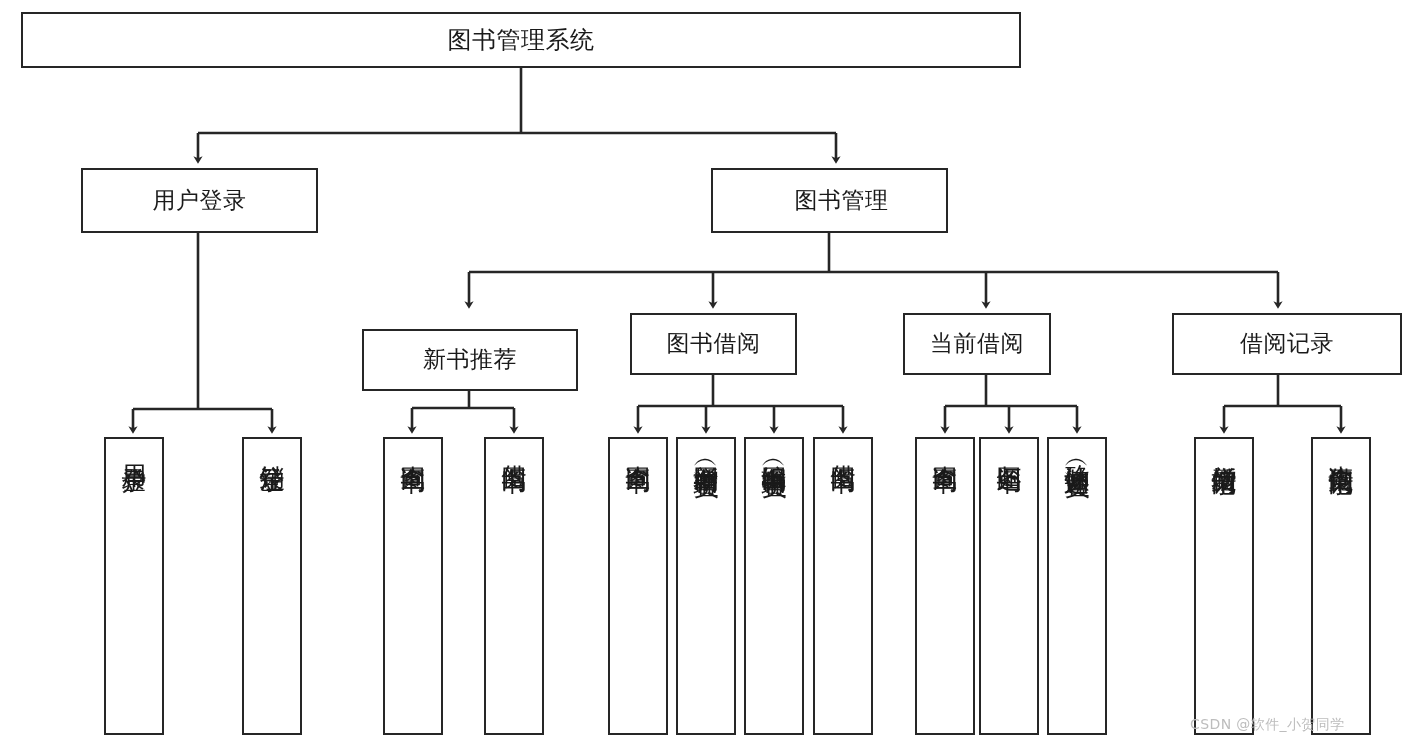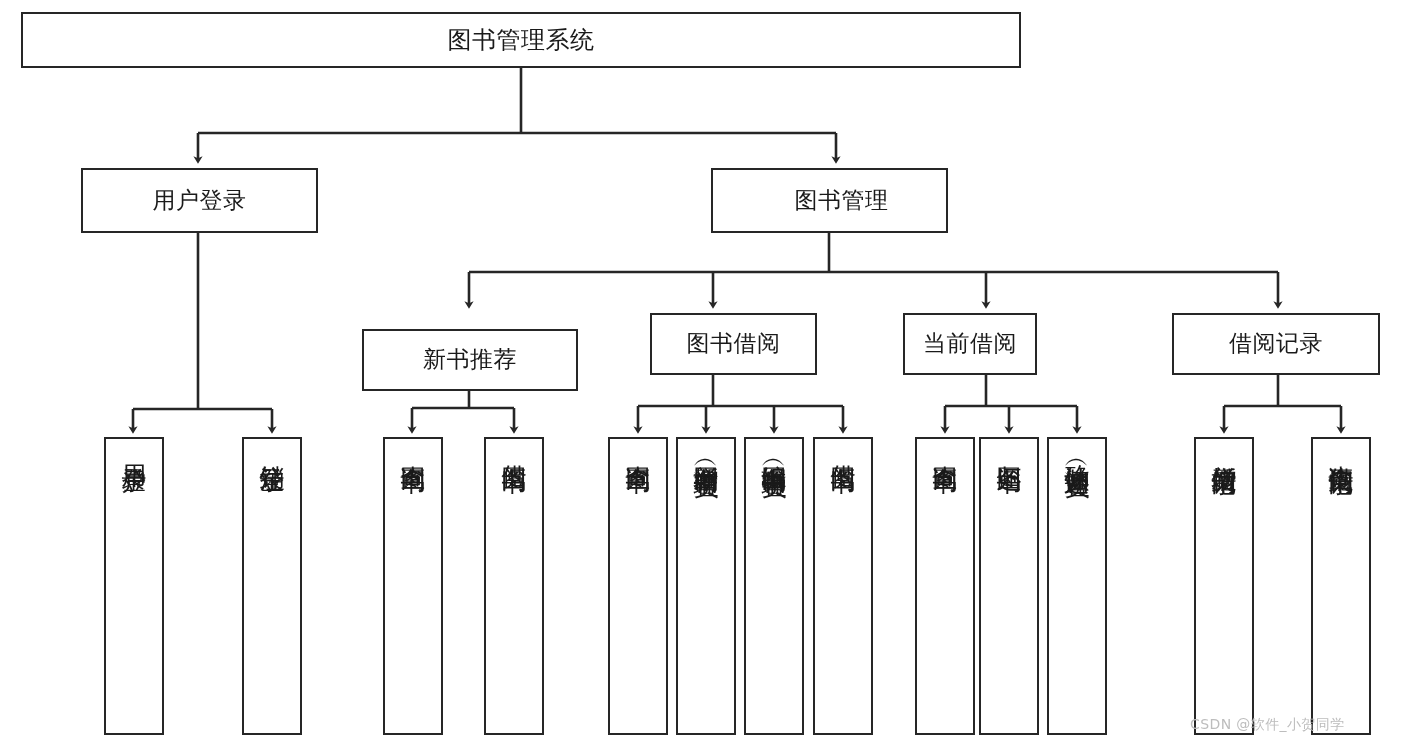--- a/index.html
+++ b/index.html
@@ -127,27 +127,27 @@
   <div class="node horiz" style="left:81px; top:168px; width:237px; height:65px;">
     <span class="lbl">用户登录</span>
   </div>
   <div class="node horiz" style="left:711px; top:168px; width:237px; height:65px;padding-left:24px;">
     <span class="lbl">图书管理</span>
   </div>
 
   <div class="node horiz" style="left:362px; top:313px; width:216px; height:62px;margin-top:16px;">
     <span class="lbl">新书推荐</span>
   </div>
-  <div class="node horiz" style="left:630px; top:313px; width:167px; height:62px;margin-left:20px;">
+  <div class="node horiz" style="left:630px; top:313px; width:167px; height:62px;">
     <span class="lbl">图书借阅</span>
   </div>
-  <div class="node horiz" style="left:903px; top:313px; width:134px; height:62px;">
+  <div class="node horiz" style="left:903px; top:313px; width:148px; height:62px;">
     <span class="lbl">当前借阅</span>
   </div>
-  <div class="node horiz" style="left:1172px; top:313px; width:208px; height:62px;">
+  <div class="node horiz" style="left:1172px; top:313px; width:230px; height:62px;">
     <span class="lbl">借阅记录</span>
   </div>
 
   <div class="node vert" style="left:104px; top:437px; width:60px; height:298px;">
     <span class="lbl">用户登录</span>
   </div>
   <div class="node vert" style="left:242px; top:437px; width:60px; height:298px;">
     <span class="lbl">注销登录</span>
   </div>
 

